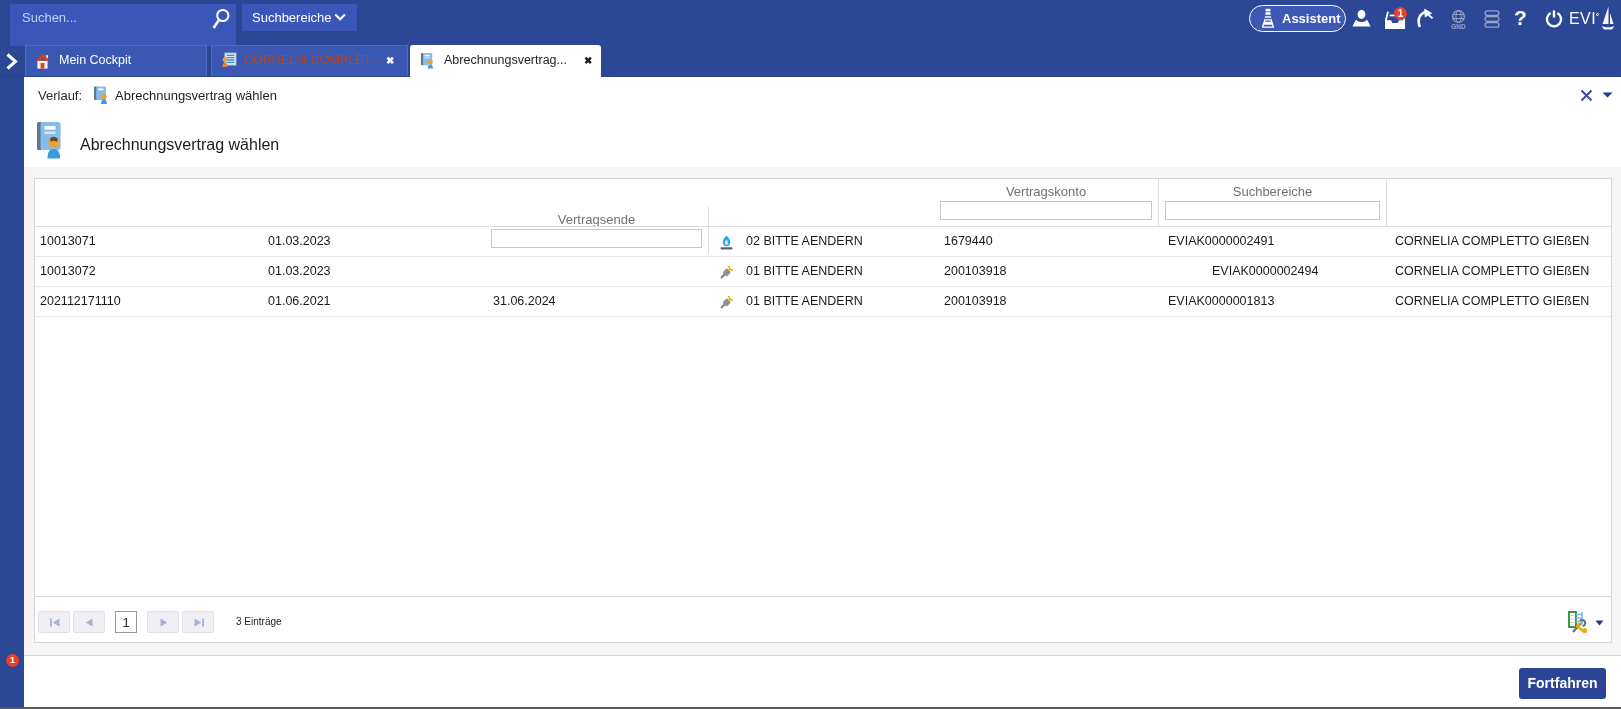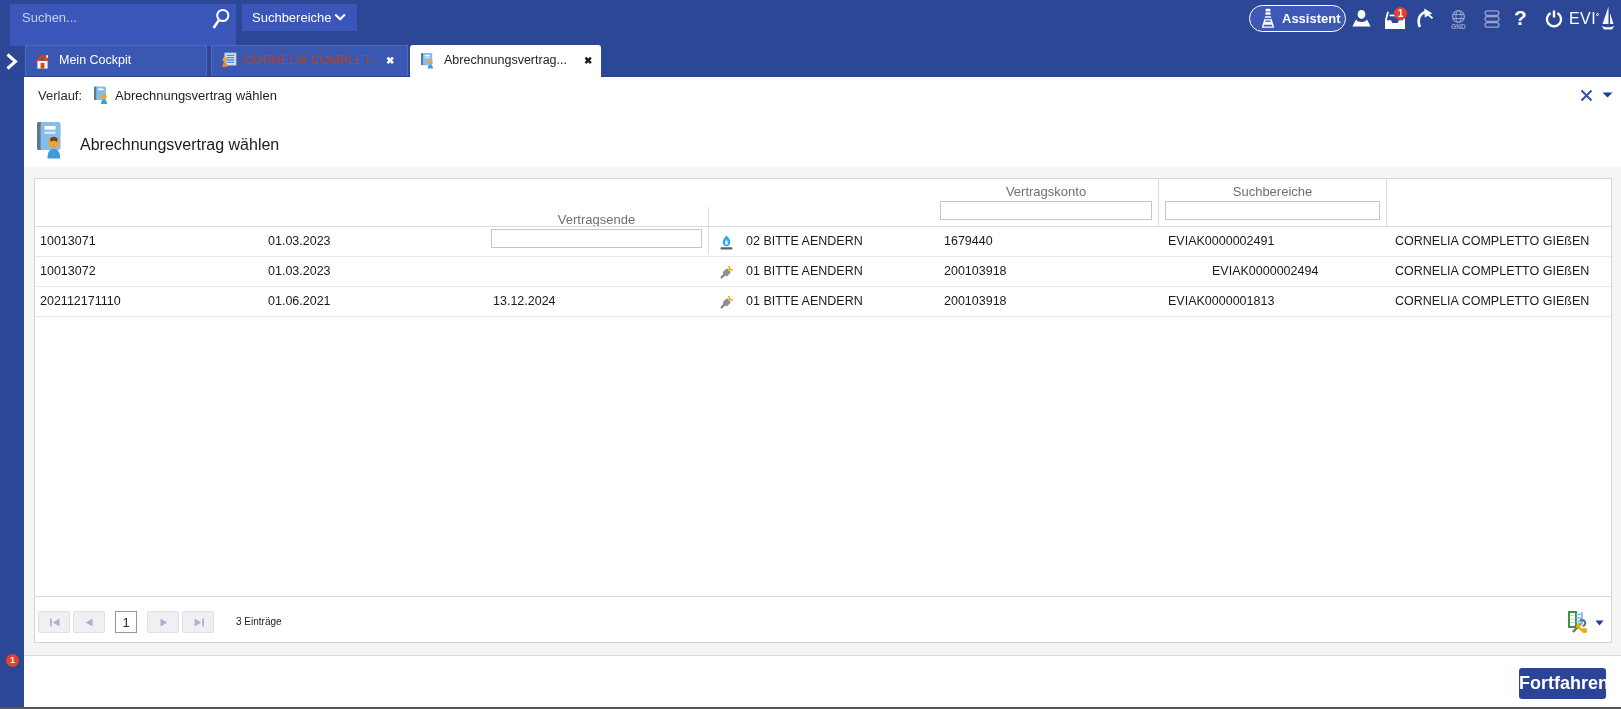--- a/index.html
+++ b/index.html
@@ -33,21 +33,21 @@
   .th { position:absolute; top:0; height:47px; border-right:1px solid #dcdce0; }
   .thlabel { position:absolute; top:5px; left:0; right:0; text-align:center; color:#707070; font-size:13px; }
   .thfilter { position:absolute; top:22px; left:6px; right:6px; height:19px; background:#fff; border:1px solid #c6c6c9; }
   .trow { position:absolute; left:0; width:1576px; height:30px; border-bottom:1px solid #e8e8e8; font-size:12.5px; color:#1a1a1a; }
   .td { position:absolute; top:0; height:30px; line-height:29px; white-space:nowrap; }
 
   .pgbar { position:absolute; left:0; bottom:0; width:1576px; height:46px; border-top:1px solid #d9d9d9; background:#fff; }
   .pgbtn { position:absolute; top:14px; width:32px; height:22px; background:#f0f0f4; border:1px solid #e0e0e6; border-radius:2px; }
   .pgnum { position:absolute; top:14px; left:80px; width:22px; height:22px; background:#fff; border:1px solid #97979b; text-align:center; line-height:21px; font-size:13px; color:#2c2c2c; }
 
-  .fortfahren { left:1519px; top:668px; width:87px; height:31px; background:#2c4496; border-radius:3px; color:#fff; font-weight:bold; font-size:18px; text-align:center; line-height:31px; }
+  .fortfahren { left:1519px; top:668px; width:87px; height:31px; background:#2c4496; border-radius:3px; color:#fff; font-weight:bold; font-size:14px; text-align:center; line-height:31px; }
   .badge { left:6px; top:654px; width:13px; height:13px; border-radius:50%; background:#e8402a; color:#fff; font-weight:bold; font-size:9px; text-align:center; line-height:13px; }
 </style>
 </head>
 <body>
   <div class="abs topblue"></div>
   <div class="abs sidebar"></div>
   <div class="abs whiteband"></div>
   <div class="abs" style="left:0;top:76px;width:410px;height:1px;background:#24418f;"></div>
   <div class="abs" style="left:601px;top:76px;width:1020px;height:1px;background:#24418f;"></div>
   <div class="abs grayband"></div>
@@ -229,21 +229,21 @@
         <path d="M11 4 L9.3 5.7" stroke="#f0b000" stroke-width="1.4"></path>
       </svg>
       <div class="td" style="left:711px;">01 BITTE AENDERN</div>
       <div class="td" style="left:909px;">200103918</div>
       <div class="td" style="left:1133px;margin-left:44px;">EVIAK0000002494</div>
       <div class="td" style="left:1360px;">CORNELIA COMPLETTO GIEßEN</div>
     </div>
     <div class="trow" style="top:108px;">
       <div class="td" style="left:5px;">202112171110</div>
       <div class="td" style="left:233px;">01.06.2021</div>
-      <div class="td" style="left:458px;">13.12.2024</div>
+      <div class="td" style="left:458px;">31.06.2024</div>
       <svg style="position:absolute;left:684px;top:8px" width="15" height="15" viewBox="0 0 15 15">
         <path d="M2 13 L6 9" stroke="#7a8288" stroke-width="2.2"></path>
         <rect x="4.5" y="4.5" width="6.5" height="6" rx="1.5" fill="#8a9298" transform="rotate(-45 7.7 7.5)"></rect>
         <path d="M9.5 1 L11 4 M13.8 5.5 L11 4" stroke="#f0b000" stroke-width="1.6"></path>
         <path d="M11 4 L9.3 5.7" stroke="#f0b000" stroke-width="1.4"></path>
       </svg>
       <div class="td" style="left:711px;">01 BITTE AENDERN</div>
       <div class="td" style="left:909px;">200103918</div>
       <div class="td" style="left:1133px;">EVIAK0000001813</div>
       <div class="td" style="left:1360px;">CORNELIA COMPLETTO GIEßEN</div>

